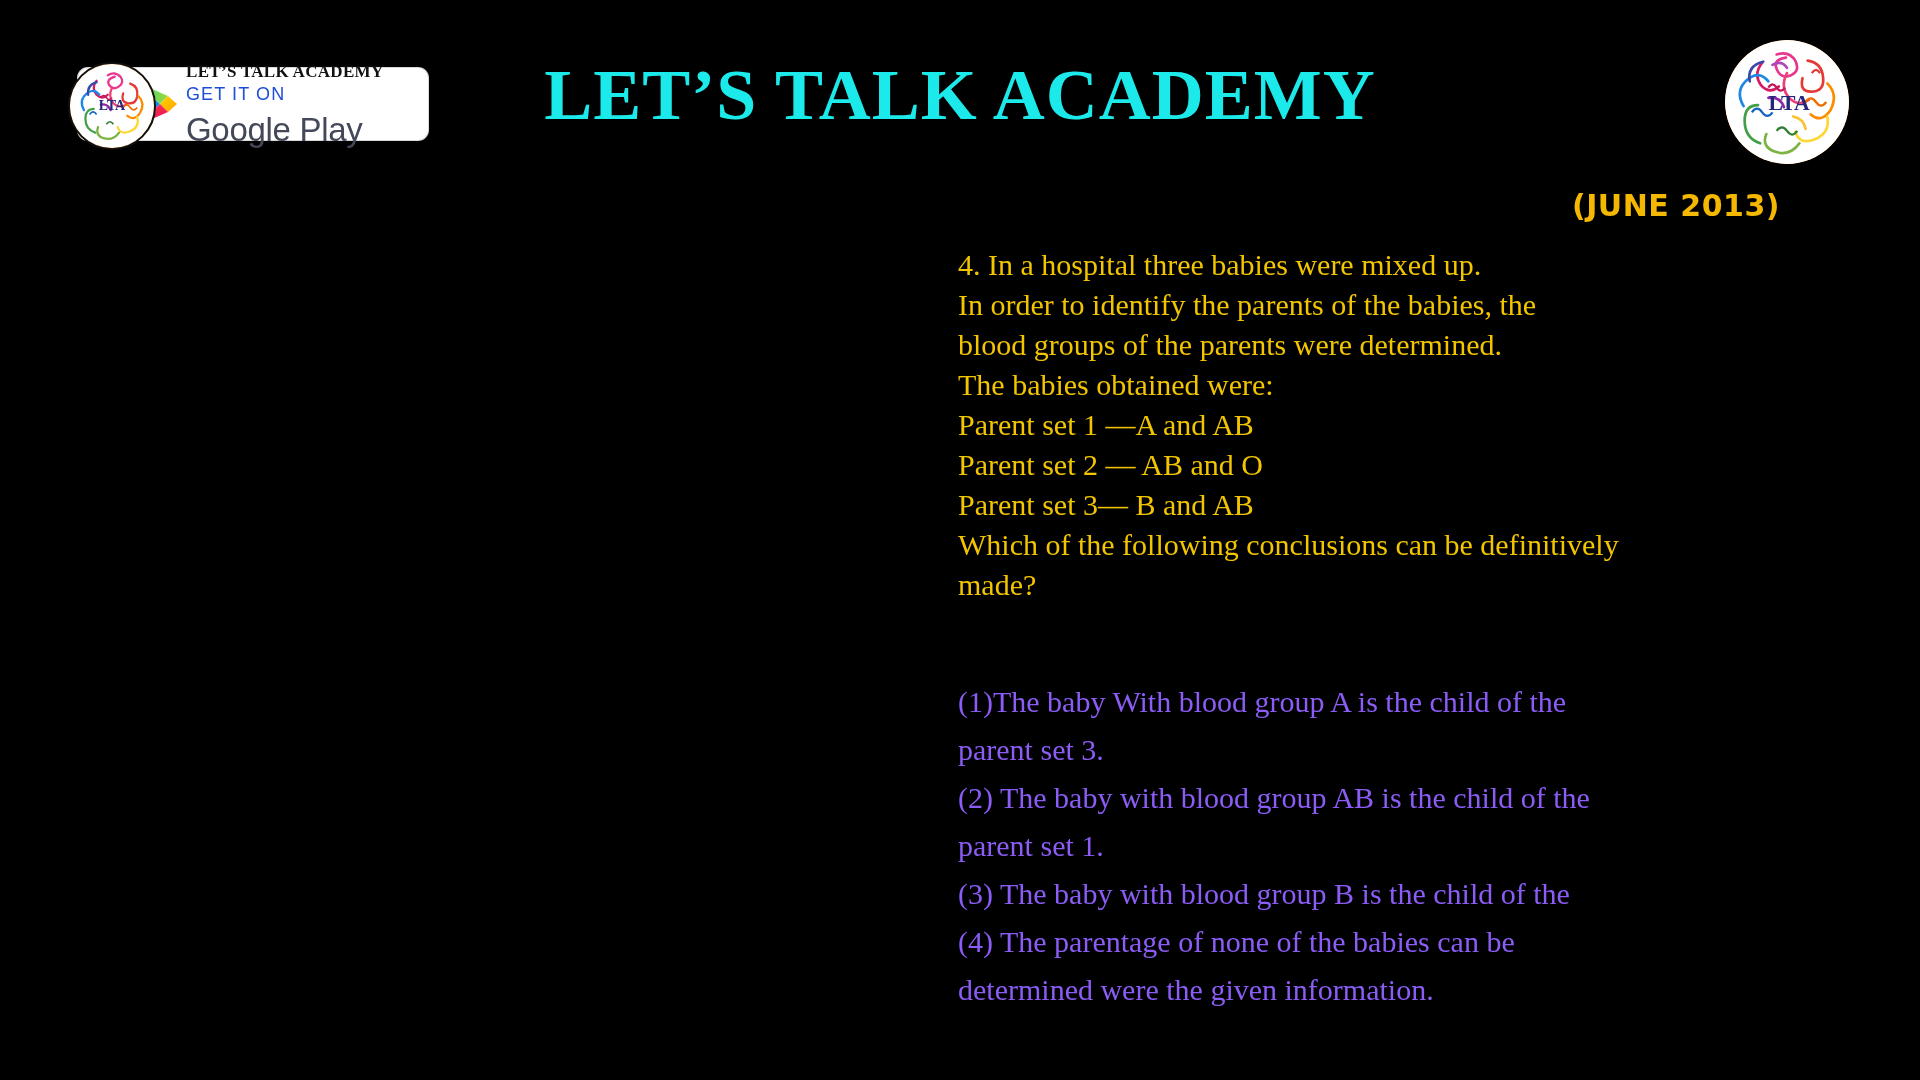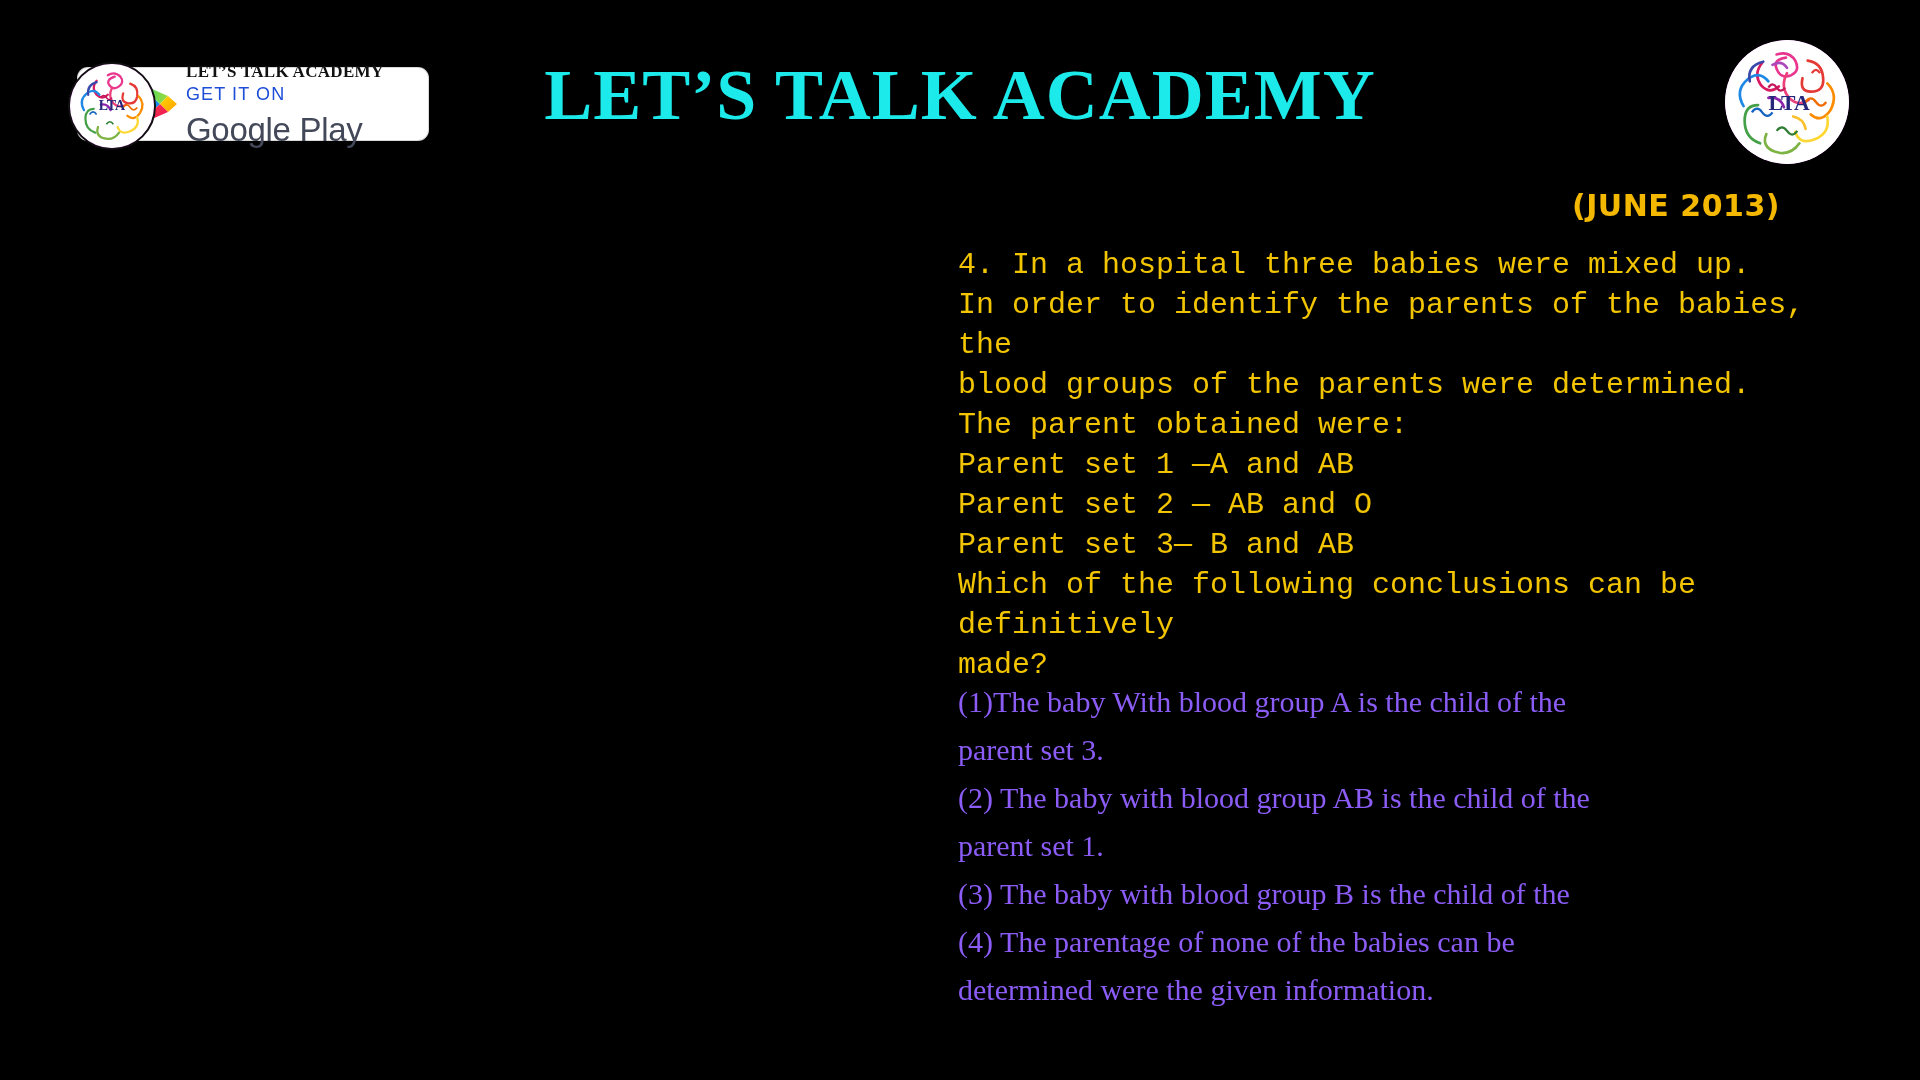--- a/index.html
+++ b/index.html
@@ -63,21 +63,21 @@
     font-size: 33px;
     color: #44495a;
     letter-spacing: -0.3px;
     margin-top: 10px;
   }
 
   
   .lta-logo {
     position: absolute;
     border-radius: 50%;
-    background: #f0abfc;
+    background: #fdba74;
     overflow: hidden;
     z-index: 3;
   }
   #logo-left {
     left: 68px;
     top: 62px;
     width: 84px;
     height: 84px;
     border: 2px solid #111;
   }
@@ -118,21 +118,21 @@
     transform: translateX(360px);
   }
 
   
   #question-block {
     position: absolute;
     left: 958px;
     top: 245px;
     width: 880px;
     color: #f2c500;
-    font-family: Liberation Mono, monospace;
+    font-family: Liberation Serif, serif;
     font-stretch: condensed;
     font-size: 30px;
     line-height: 40px;
   }
   #question-block .qline { white-space: pre-wrap; }
 
   
   #options-block {
     position: absolute;
     left: 958px;
@@ -239,21 +239,21 @@
     <text x="62" y="68" text-anchor="middle" font-family="Liberation Serif, serif" font-weight="bold" font-size="21" fill="#26277a">LTA</text>
   </svg>
 </div>
 
 <div id="date-badge">(JUNE 2013)</div>
 
 <div id="question-block">
   <div class="qline">4. In a hospital three babies were mixed up.</div>
   <div class="qline">In order to identify the parents of the babies, the</div>
   <div class="qline">blood groups of the parents were determined.</div>
-  <div class="qline">The parent obtained were:</div>
+  <div class="qline">The babies obtained were:</div>
   <div class="qline">Parent set 1 —A and AB</div>
   <div class="qline">Parent set 2 — AB and O</div>
   <div class="qline">Parent set 3— B and AB</div>
   <div class="qline">Which of the following conclusions can be definitively</div>
   <div class="qline">made?</div>
 </div>
 
 <div id="options-block">
   <div class="oline">(1)The baby With blood group A is the child of the</div>
   <div class="oline">parent set 3.</div>

